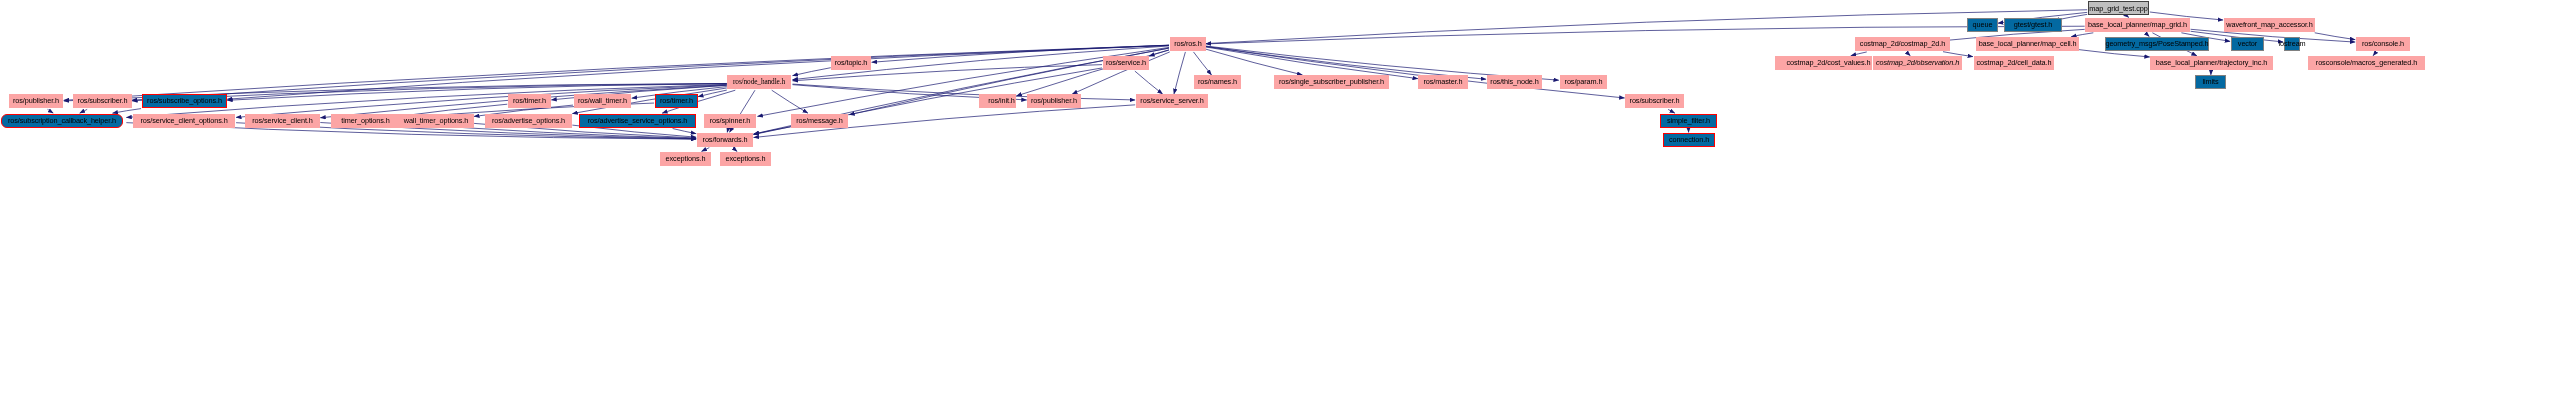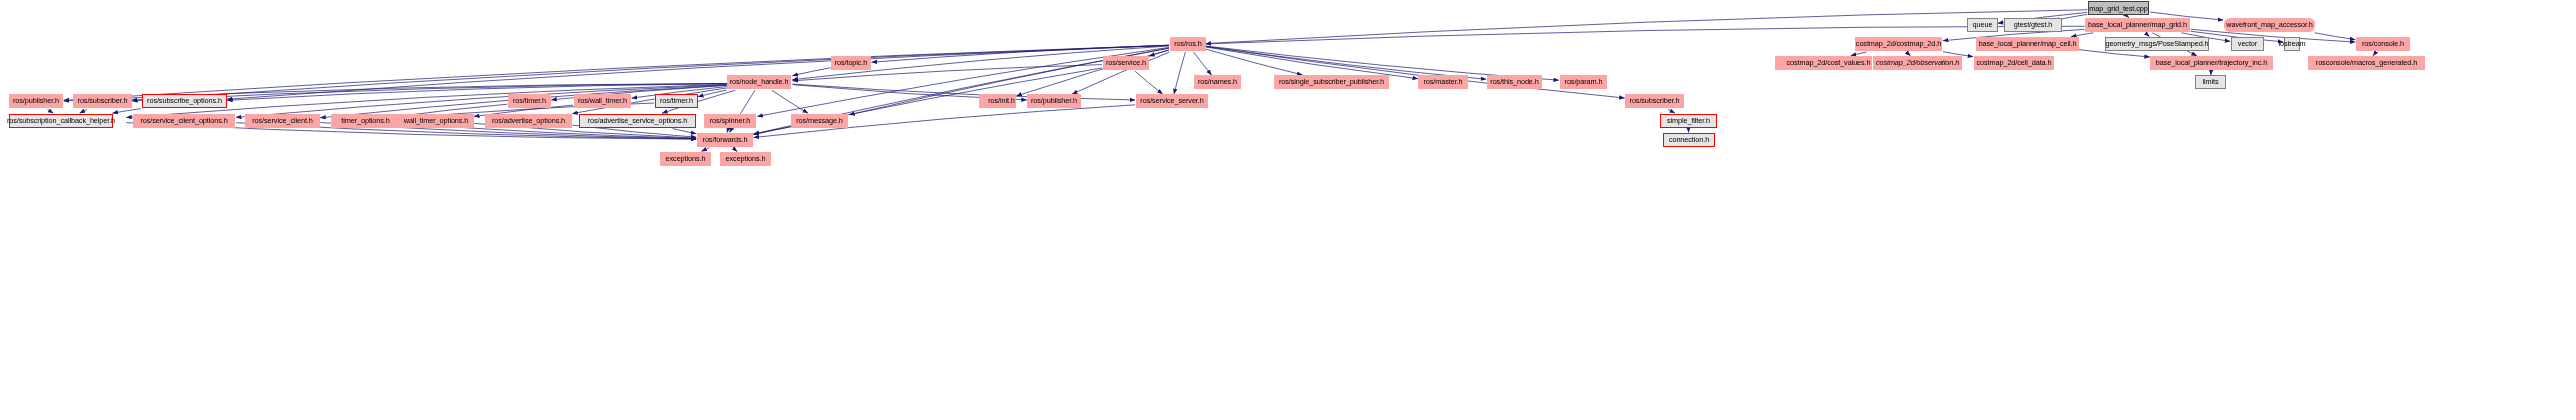--- a/index.html
+++ b/index.html
@@ -16,21 +16,21 @@
     position:absolute;
     box-sizing:border-box;
     display:flex;
     align-items:center;
     justify-content:center;
     height:14px;
     font-size:7.3px;
     line-height:1;
     color:#000000;
     white-space:nowrap;
-    background:#e5e5e5;
+    background:#0369a1;
     border:0.6px solid #808080;
     letter-spacing:-0.1px;
   }
   .node.strong{border:7px solid #fca5a5;}
   .node.red{border:0.9px solid #ff0000;}
   .node.root{background:#bfbfbf;border:1px solid #404040;}
 </style>
 </head>
 <body>
 
@@ -119,53 +119,53 @@
         <path d="M1239.0,198.3 Q1209.9,203.4 1181.0,209.9" fill="none" stroke="#191970" stroke-width="1.1" marker-end="url(#arrow)"></path>
         <path d="M1111.6,231.0 Q1105.4,233.9 1099.4,237.0" fill="none" stroke="#191970" stroke-width="1.1" marker-end="url(#arrow)"></path>
         <path d="M1148.8,231.0 Q1151.9,234.1 1155.2,237.0" fill="none" stroke="#191970" stroke-width="1.1" marker-end="url(#arrow)"></path>
       </g>
   </svg>
   <div id="node-layer">
       <div class="node root" style="left: 2088px; top: 1.3px; width: 61px;">map_grid_test.cpp</div>
       <div class="node " style="left: 1967px; top: 18px; width: 31px;">queue</div>
       <div class="node " style="left: 2004px; top: 18px; width: 58px;">gtest/gtest.h</div>
       <div class="node strong" style="left: 2085px; top: 18px; width: 105px;">base_local_planner/map_grid.h</div>
-      <div class="node strong" style="left: 2224px; top: 18px; width: 91px; border-radius: 6px;">wavefront_map_accessor.h</div>
+      <div class="node strong" style="left: 2224px; top: 18px; width: 91px;">wavefront_map_accessor.h</div>
       <div class="node strong" style="left: 1170px; top: 37px; width: 36px;">ros/ros.h</div>
-      <div class="node strong" style="left: 1855px; top: 37px; width: 87px;">costmap_2d/costmap_2d.h</div>
+      <div class="node strong" style="left: 1855px; top: 37px; width: 95px;">costmap_2d/costmap_2d.h</div>
       <div class="node strong" style="left: 1976px; top: 37px; width: 103px;">base_local_planner/map_cell.h</div>
       <div class="node " style="left: 2105px; top: 37px; width: 104px;">geometry_msgs/PoseStamped.h</div>
       <div class="node " style="left: 2231px; top: 37px; width: 33px;">vector</div>
       <div class="node " style="left: 2284px; top: 37px; width: 16px;">iostream</div>
       <div class="node strong" style="left: 2356px; top: 37px; width: 54px;">ros/console.h</div>
       <div class="node strong" style="left: 831px; top: 56px; width: 40px;">ros/topic.h</div>
       <div class="node strong" style="left: 1103px; top: 56px; width: 46px;">ros/service.h</div>
       <div class="node strong" style="left: 1775px; top: 56px; width: 97px; padding-left: 10px;">costmap_2d/cost_values.h</div>
       <div class="node strong" style="left: 1873px; top: 56px; width: 89px; font-style: italic;">costmap_2d/observation.h</div>
       <div class="node strong" style="left: 1974px; top: 56px; width: 80px;">costmap_2d/cell_data.h</div>
       <div class="node strong" style="left: 2150px; top: 56px; width: 123px;">base_local_planner/trajectory_inc.h</div>
       <div class="node strong" style="left: 2308px; top: 56px; width: 117px;">rosconsole/macros_generated.h</div>
-      <div class="node strong" style="left: 727px; top: 75px; width: 64px;">ros/node_handle.h</div>
+      <div class="node strong" style="left: 727px; top: 75px; width: 64px; font-family: Liberation Serif, serif;">ros/node_handle.h</div>
       <div class="node strong" style="left: 1194px; top: 75px; width: 47px;">ros/names.h</div>
       <div class="node strong" style="left: 1274px; top: 75px; width: 115px;">ros/single_subscriber_publisher.h</div>
       <div class="node strong" style="left: 1418px; top: 75px; width: 50px;">ros/master.h</div>
       <div class="node strong" style="left: 1487px; top: 75px; width: 55px;">ros/this_node.h</div>
       <div class="node strong" style="left: 1560px; top: 75px; width: 47px;">ros/param.h</div>
       <div class="node " style="left: 2195px; top: 75px; width: 31px;">limits</div>
       <div class="node strong" style="left: 9px; top: 94px; width: 54px;">ros/publisher.h</div>
       <div class="node strong" style="left: 73px; top: 94px; width: 59px;">ros/subscriber.h</div>
       <div class="node red" style="left: 142px; top: 94px; width: 85px;">ros/subscribe_options.h</div>
       <div class="node strong" style="left: 508px; top: 94px; width: 43px;">ros/timer.h</div>
       <div class="node strong" style="left: 574px; top: 94px; width: 57px;">ros/wall_timer.h</div>
       <div class="node red" style="left: 655px; top: 94px; width: 43px;">ros/timer.h</div>
       <div class="node strong" style="left: 979px; top: 94px; width: 37px; padding-left: 8px;">ros/init.h</div>
       <div class="node strong" style="left: 1027px; top: 94px; width: 54px;">ros/publisher.h</div>
       <div class="node strong" style="left: 1136px; top: 94px; width: 72px;">ros/service_server.h</div>
       <div class="node strong" style="left: 1625px; top: 94px; width: 59px;">ros/subscriber.h</div>
-      <div class="node red" style="left: 9px; top: 114px; width: 104px;">ros/subscription_callback_helper.h</div>
+      <div class="node red" style="left: 1px; top: 114px; width: 122px; border-radius: 6px;">ros/subscription_callback_helper.h</div>
       <div class="node strong" style="left: 133px; top: 114px; width: 102px;">ros/service_client_options.h</div>
       <div class="node strong" style="left: 245px; top: 114px; width: 75px;">ros/service_client.h</div>
       <div class="node strong" style="left: 331px; top: 114px; width: 69px;">timer_options.h</div>
       <div class="node strong" style="left: 398px; top: 114px; width: 76px;">wall_timer_options.h</div>
       <div class="node strong" style="left: 485px; top: 114px; width: 87px;">ros/advertise_options.h</div>
       <div class="node red" style="left: 579px; top: 114px; width: 117px;">ros/advertise_service_options.h</div>
       <div class="node strong" style="left: 704px; top: 114px; width: 52px;">ros/spinner.h</div>
       <div class="node strong" style="left: 791px; top: 114px; width: 57px;">ros/message.h</div>
       <div class="node red" style="left: 1660px; top: 114px; width: 57px;">simple_filter.h</div>
       <div class="node strong" style="left: 697px; top: 133px; width: 56px;">ros/forwards.h</div>

